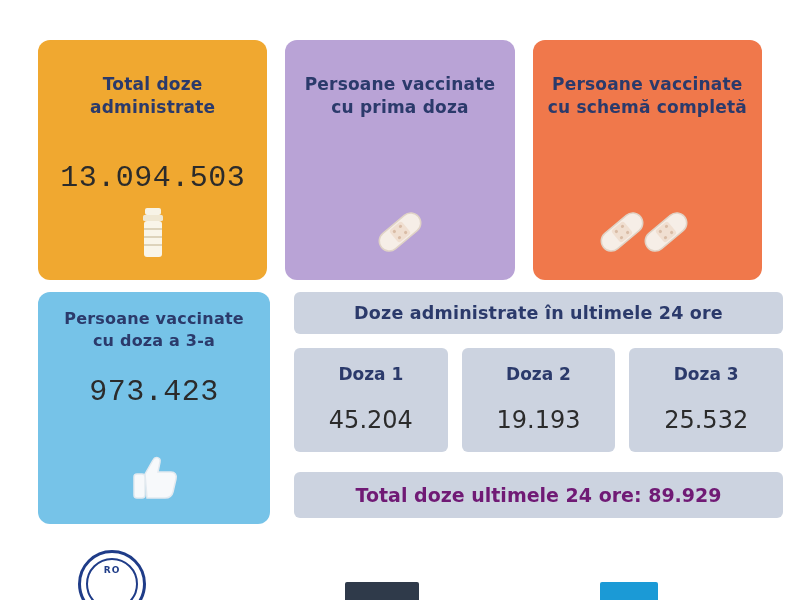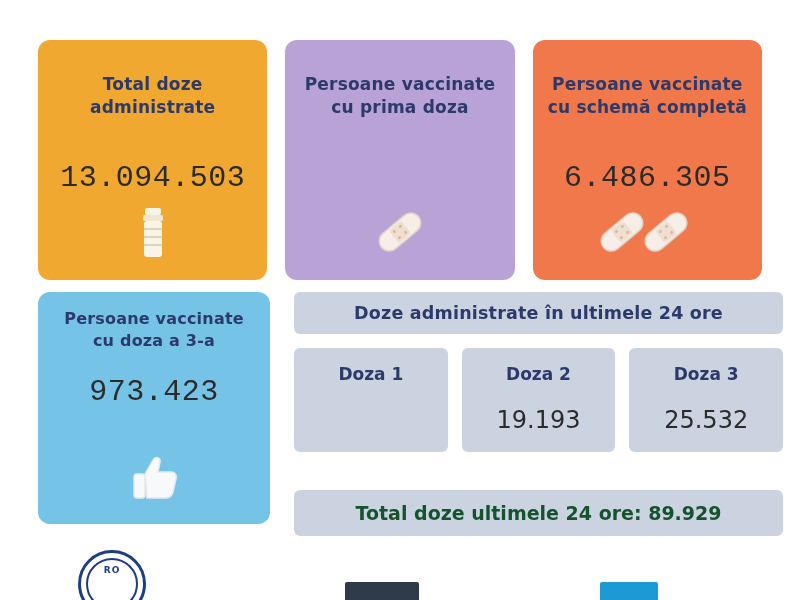--- a/index.html
+++ b/index.html
@@ -131,24 +131,24 @@
     font-size: 17px;
     font-weight: bold;
     color: #2b3a6b;
   }
   .dose-value {
     font-size: 24px;
     color: #2b2b2b;
     margin-top: 22px;
   }
   .total-banner {
-    margin-top: 38px;
+    margin-top: 20px;
     background: #ccd3e0;
     border-radius: 6px;
-    color: #14532d;
+    color: #701a75;
     font-weight: bold;
     font-size: 19px;
     text-align: center;
     padding: 12px 6px;
   }
 
   
   .footer {
     position: absolute;
     left: 0;
@@ -241,21 +241,20 @@
             <circle cx="32" cy="32" r="1.6" fill="#d9bca6"></circle>
             <circle cx="40" cy="32" r="1.6" fill="#d9bca6"></circle>
           </g>
         </svg>
       </div>
     </div>
 
     <div class="card card-salmon">
       <div class="card-title">Persoane vaccinate
 cu schemă completă</div>
-      <div class="card-value">6.486.305</div>
       <div class="card-icon">
         <svg width="110" height="56" viewBox="0 0 110 56" aria-hidden="true">
           <g transform="rotate(-40 30 28)">
             <rect x="6" y="18" width="48" height="20" rx="10" fill="#f6eee7" stroke="#e0d3c6" stroke-width="1.5"></rect>
             <rect x="22" y="20" width="16" height="16" rx="3" fill="#f0dfd1"></rect>
             <circle cx="26" cy="24" r="1.6" fill="#d9bca6"></circle>
             <circle cx="34" cy="24" r="1.6" fill="#d9bca6"></circle>
             <circle cx="26" cy="32" r="1.6" fill="#d9bca6"></circle>
             <circle cx="34" cy="32" r="1.6" fill="#d9bca6"></circle>
           </g>
@@ -286,20 +285,21 @@
         </svg>
       </div>
     </div>
 
     <div class="right-col">
       <div class="banner">Doze administrate în ultimele 24 ore</div>
 
       <div class="dose-row">
         <div class="dose-box">
           <div class="dose-label">Doza 1</div>
+          <div class="dose-value">45.204</div>
         </div>
         <div class="dose-box">
           <div class="dose-label">Doza 2</div>
           <div class="dose-value">19.193</div>
         </div>
         <div class="dose-box">
           <div class="dose-label">Doza 3</div>
           <div class="dose-value">25.532</div>
         </div>
       </div>

